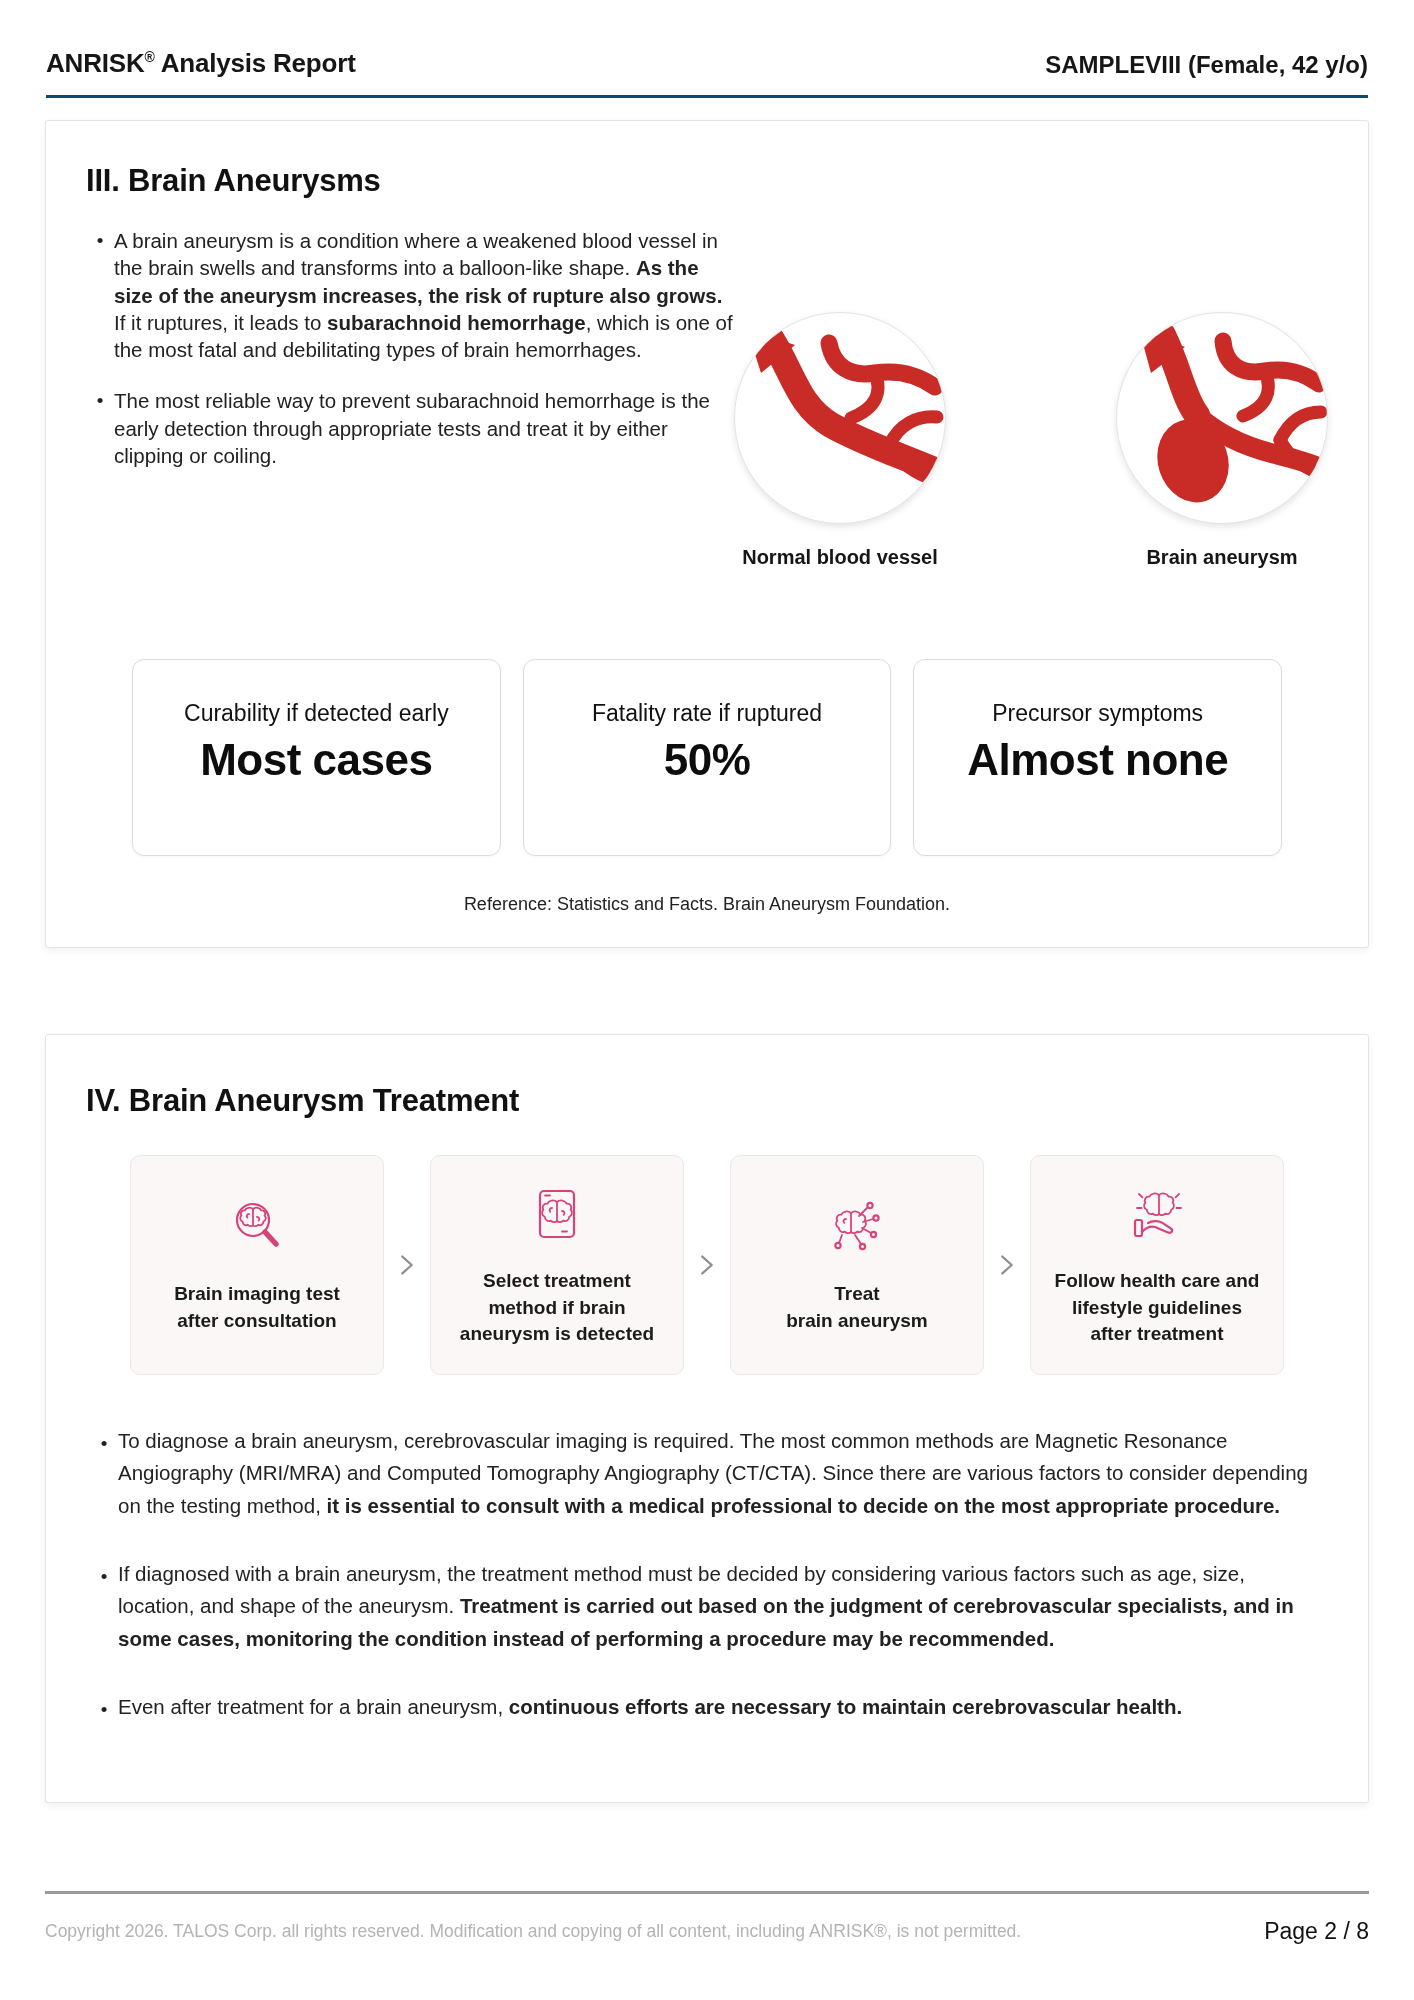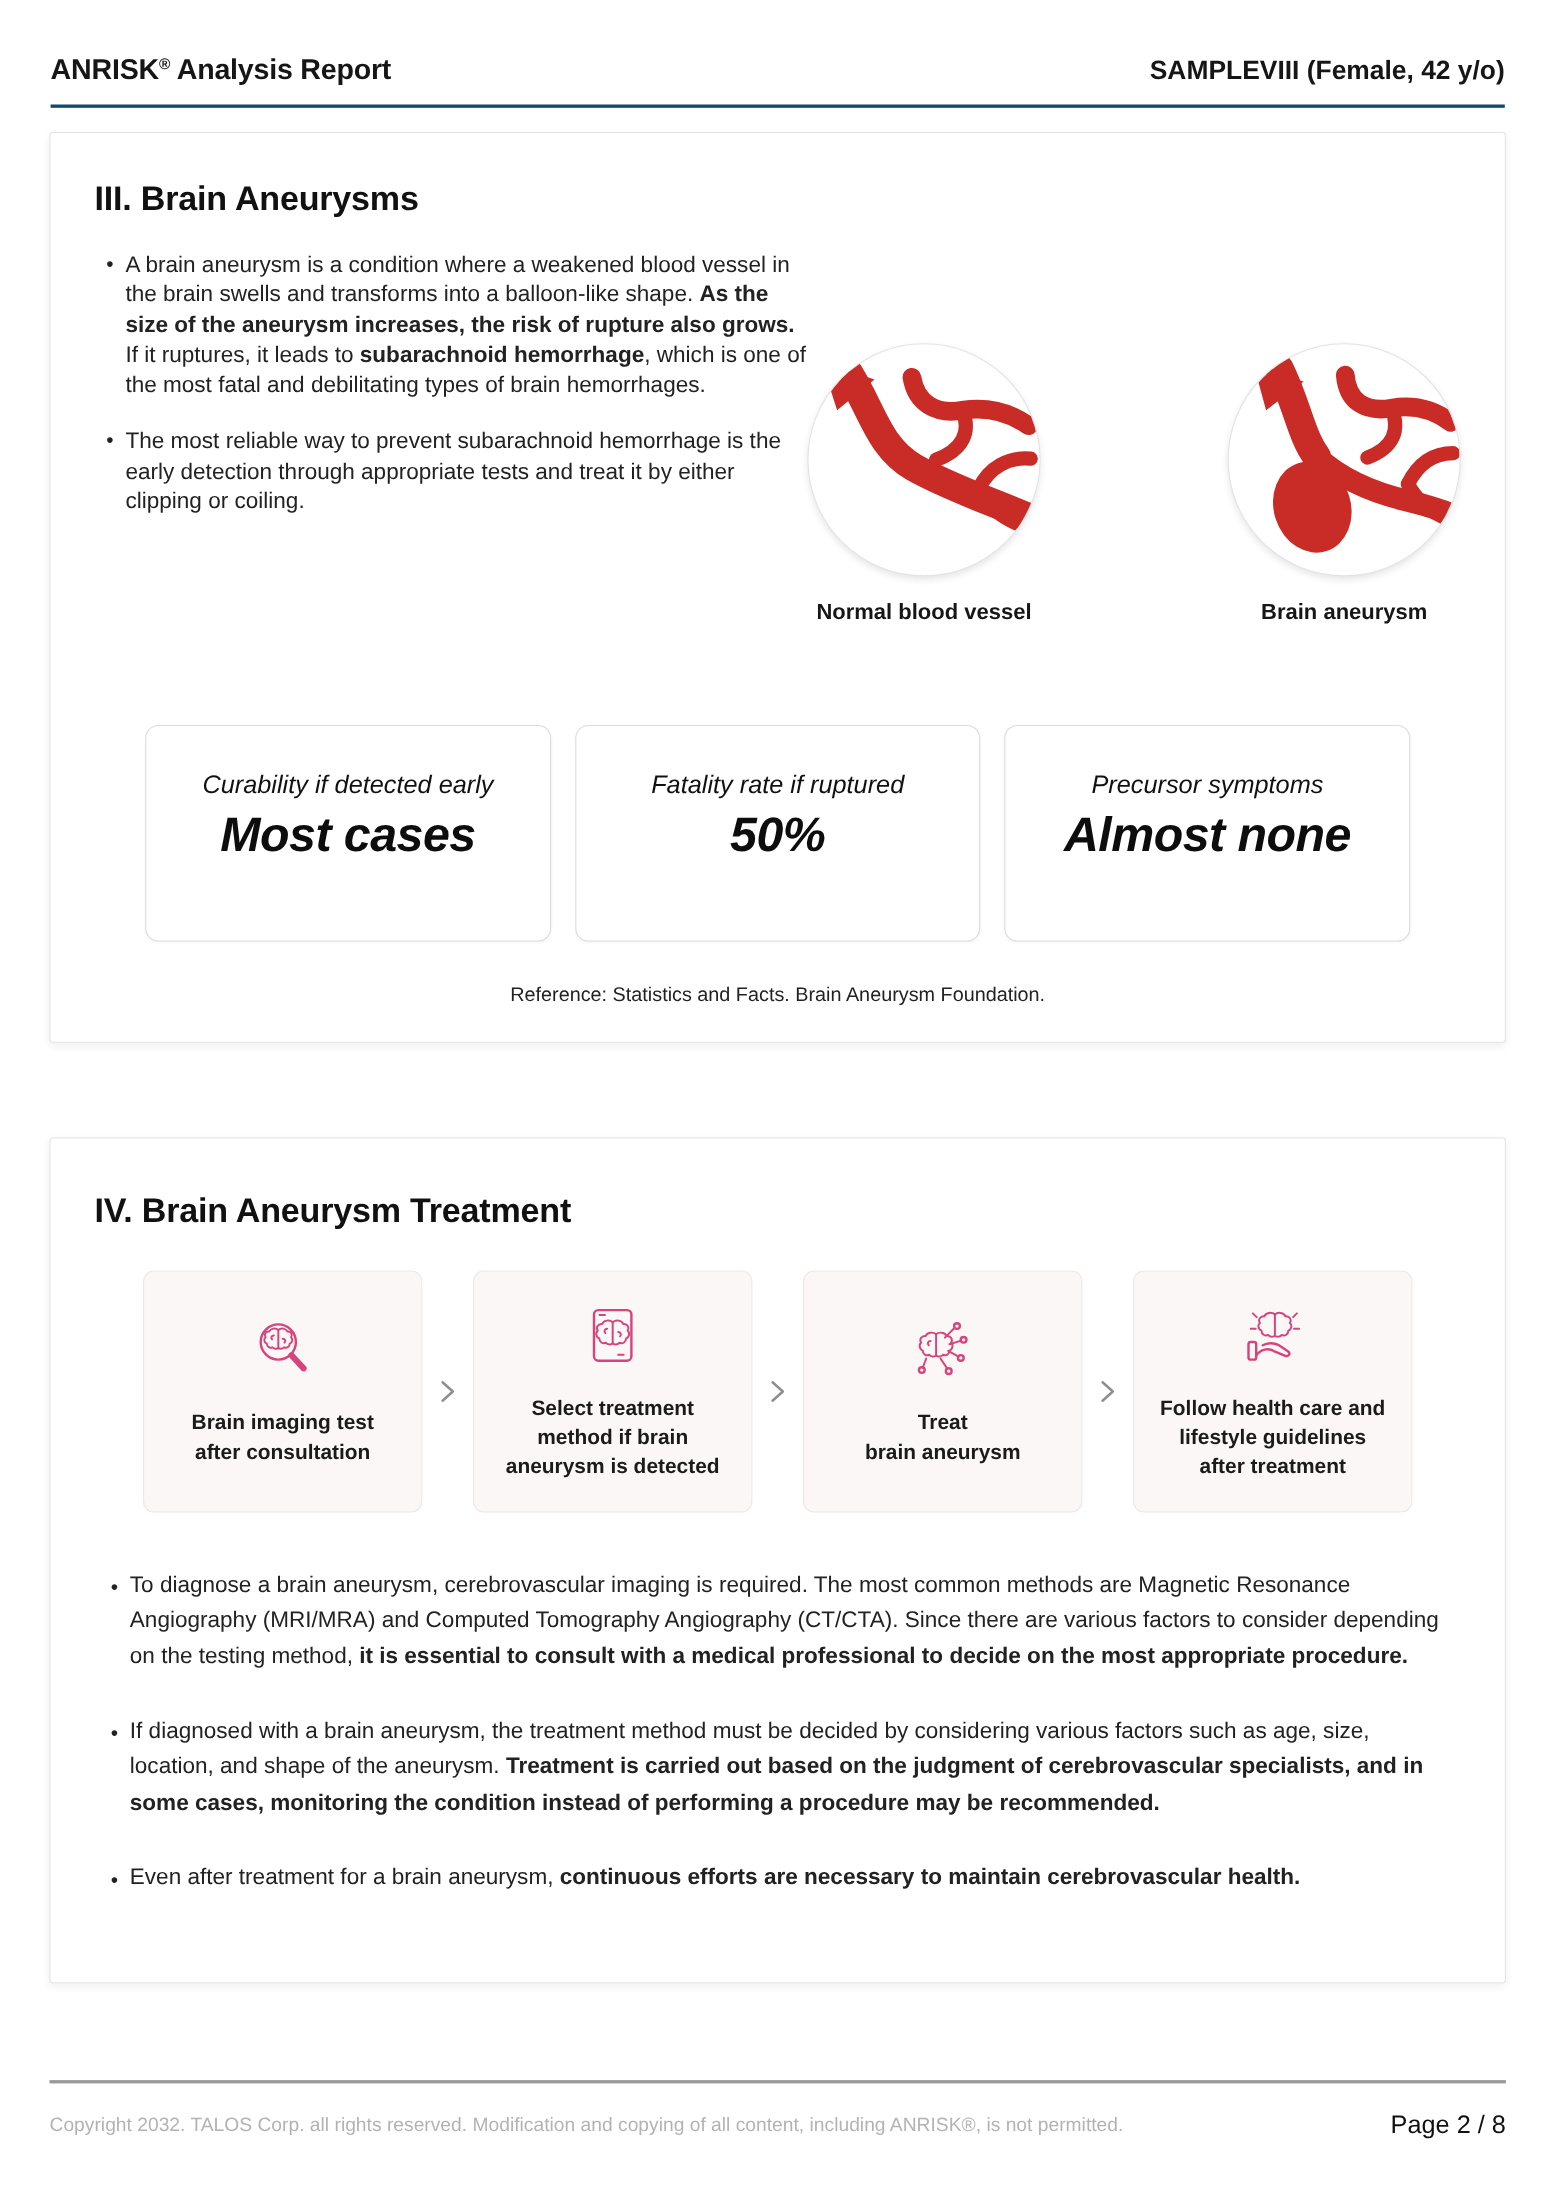--- a/index.html
+++ b/index.html
@@ -27,21 +27,21 @@
   .bullet .marker { flex:none; width:28px; text-align:center; font-size:19px; padding-top:1px; color:#222; }
   .b { font-weight:700; }
   .fig-col { flex:1; display:flex; justify-content:space-between; gap:56px; padding-top:85px; }
   .figure { text-align:center; }
   .circle { width:212px; height:212px; border-radius:50%; background:#fff;
             border:1px solid #e3e3e3; box-shadow:0 3px 7px rgba(0,0,0,0.10);
             overflow:hidden; }
   .circle svg { width:100%; height:100%; display:block; }
   .fig-label { margin-top:22px; font-size:20px; font-weight:700; color:#161616; }
 
-  .stats { display:flex; gap:22px; margin:90px 46px 0;font-style:italic; }
+  .stats { display:flex; gap:22px; margin:90px 46px 0; }
   .stat { flex:1; border:1px solid #dcdcdc; border-radius:12px; background:#fff;
           text-align:center; padding:40px 8px 70px; box-shadow:0 1px 3px rgba(0,0,0,0.04); }
   .stat-label { font-size:23px; color:#111; }
   .stat-value { font-size:44px; font-weight:700; color:#0d0d0d; margin-top:8px; letter-spacing:-0.5px; }
   .reference { text-align:center; font-size:18px; color:#222; margin-top:38px; padding-bottom:2px; }
 
   
   #card-4 { margin-top:86px; padding:48px 40px 41px; }
   #card-4 h2 { margin-bottom:36px; }
   .steps { display:flex; align-items:stretch; gap:8px; margin:0 44px; }
@@ -247,15 +247,15 @@
       <span class="btext"><span>If diagnosed with a brain aneurysm, the treatment method must be decided by considering various factors such as age, size, location, and shape of the aneurysm. </span><span class="b">Treatment is carried out based on the judgment of cerebrovascular specialists, and in some cases, monitoring the condition instead of performing a procedure may be recommended.</span></span>
     </div>
     <div class="bullet">
       <span class="marker">•</span>
       <span class="btext"><span>Even after treatment for a brain aneurysm, </span><span class="b">continuous efforts are necessary to maintain cerebrovascular health.</span></span>
     </div>
   </div>
 </div>
 
 <div class="footer">
-  <div class="copyright">Copyright 2032. TALOS Corp. all rights reserved. Modification and copying of all content, including ANRISK®, is not permitted.</div>
+  <div class="copyright">Copyright 2026. TALOS Corp. all rights reserved. Modification and copying of all content, including ANRISK®, is not permitted.</div>
   <div class="page-num">Page 2 / 8</div>
 </div>
 
 </body></html>

